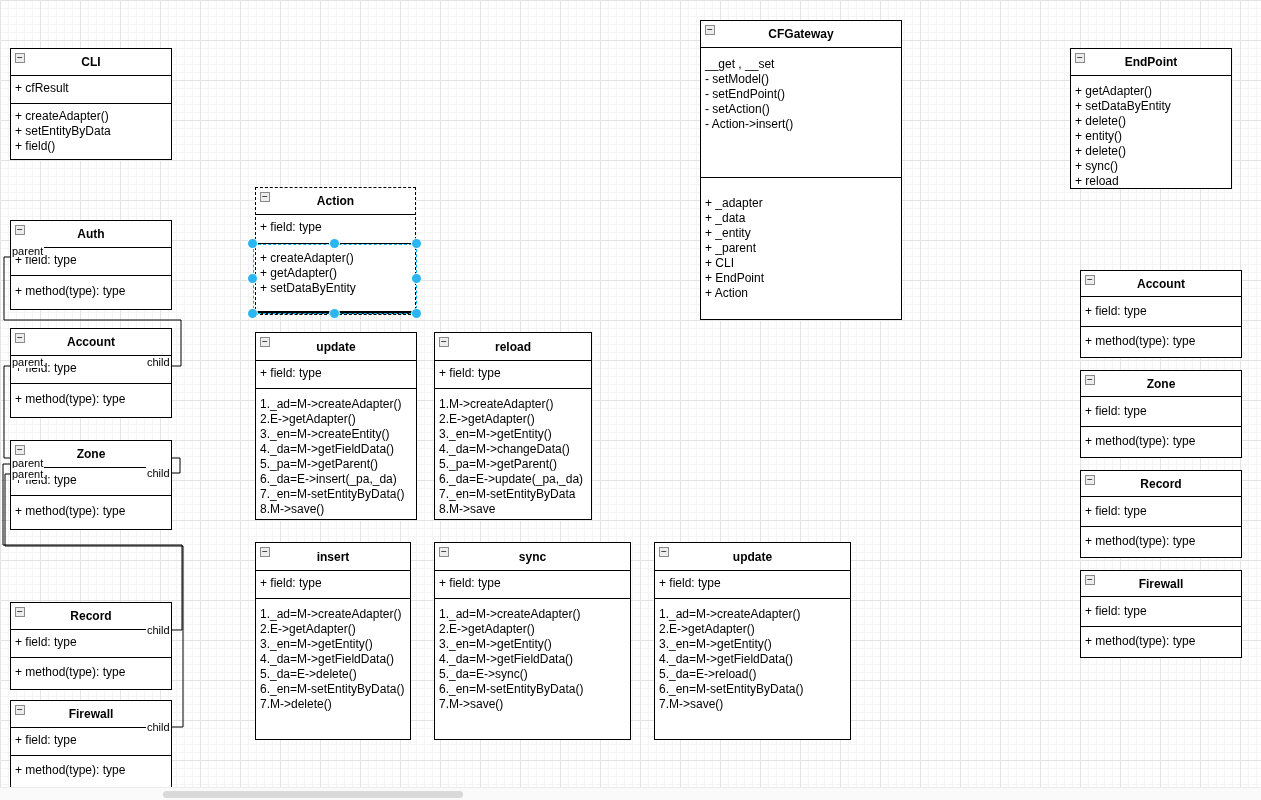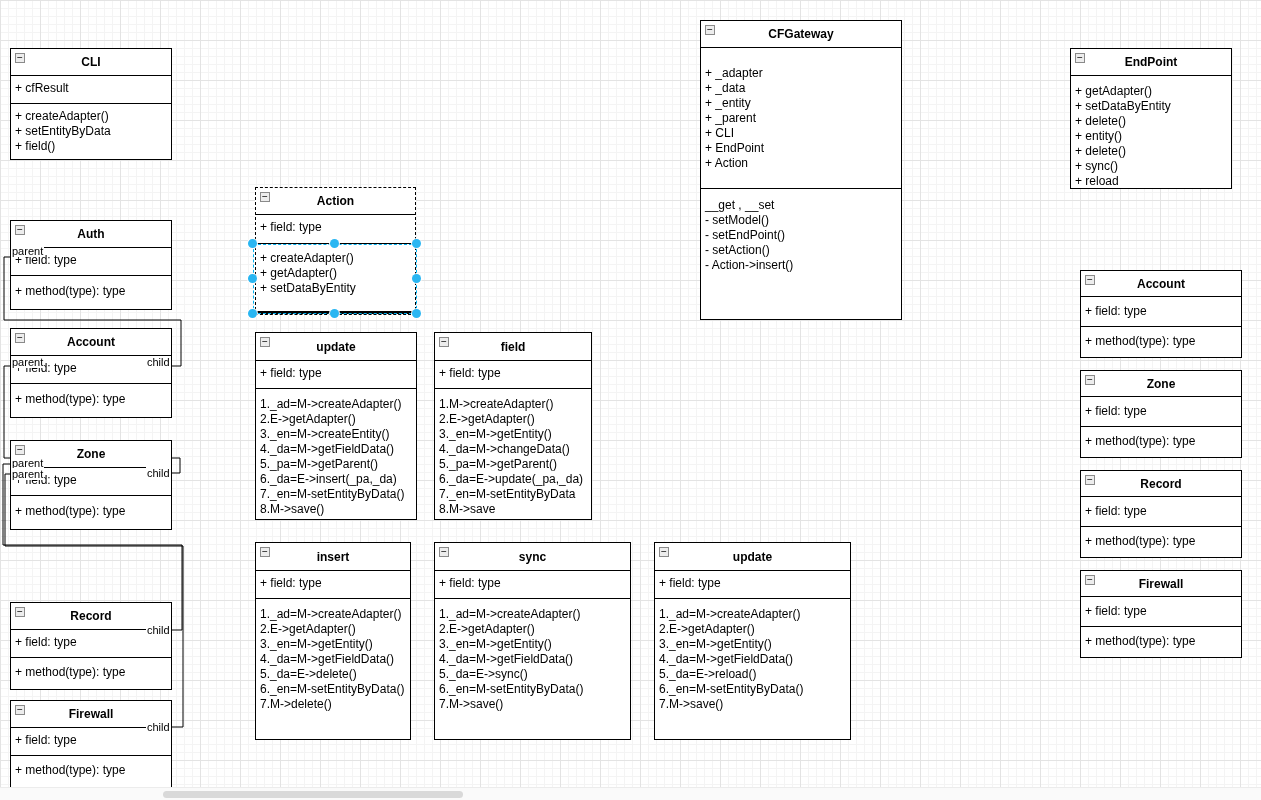--- a/index.html
+++ b/index.html
@@ -208,21 +208,21 @@
         <div class="line">5._pa=M-&gt;getParent()</div>
         <div class="line">6._da=E-&gt;insert(_pa,_da)</div>
         <div class="line">7._en=M-setEntityByData()</div>
         <div class="line">8.M-&gt;save()</div>
       </div>
   </div>
 
   <div class="uml" style="left:434px; top:332px; width:158px;">
     <div class="hdr" style="height:28px;">
       <span class="cicon">−</span>
-      <span>field</span>
+      <span>reload</span>
     </div>
     <div class="sec" style="height:28px;">
         <div class="line">+ field: type</div>
       </div>
     <div class="sec" style="height:130px; padding-top:8px;">
         <div class="line">1.M-&gt;createAdapter()</div>
         <div class="line">2.E-&gt;getAdapter()</div>
         <div class="line">3._en=M-&gt;getEntity()</div>
         <div class="line">4._da=M-&gt;changeData()</div>
         <div class="line">5._pa=M-&gt;getParent()</div>
@@ -287,36 +287,36 @@
         <div class="line">6._en=M-setEntityByData()</div>
         <div class="line">7.M-&gt;save()</div>
       </div>
   </div>
 
   <div class="uml" style="left:700px; top:20px; width:202px;">
     <div class="hdr" style="height:27px;">
       <span class="cicon">−</span>
       <span>CFGateway</span>
     </div>
+    <div class="sec" style="height:130px; padding-top:9px;">
+        <div class="line">__get , __set</div>
+        <div class="line">- setModel()</div>
+        <div class="line">- setEndPoint()</div>
+        <div class="line">- setAction()</div>
+        <div class="line">- Action-&gt;insert()</div>
+      </div>
     <div class="sec" style="height:141px; padding-top:18px;">
         <div class="line">+ _adapter</div>
         <div class="line">+ _data</div>
         <div class="line">+ _entity</div>
         <div class="line">+ _parent</div>
         <div class="line">+ CLI</div>
         <div class="line">+ EndPoint</div>
         <div class="line">+ Action</div>
       </div>
-    <div class="sec" style="height:130px; padding-top:9px;">
-        <div class="line">__get , __set</div>
-        <div class="line">- setModel()</div>
-        <div class="line">- setEndPoint()</div>
-        <div class="line">- setAction()</div>
-        <div class="line">- Action-&gt;insert()</div>
-      </div>
   </div>
 
   <div class="uml" style="left:1070px; top:48px; width:162px;">
     <div class="hdr" style="height:27px;">
       <span class="cicon">−</span>
       <span>EndPoint</span>
     </div>
     <div class="sec" style="height:112px; padding-top:8px;">
         <div class="line">+ getAdapter()</div>
         <div class="line">+ setDataByEntity</div>

